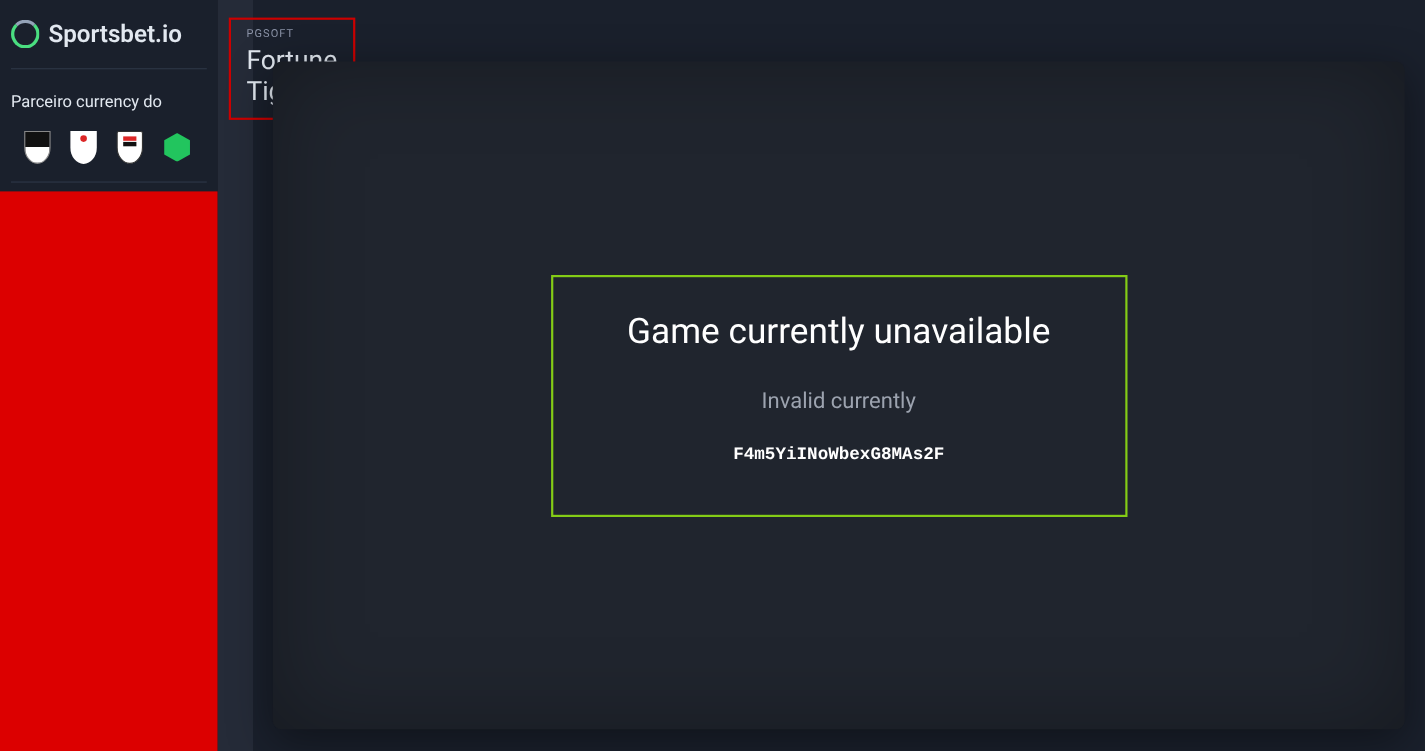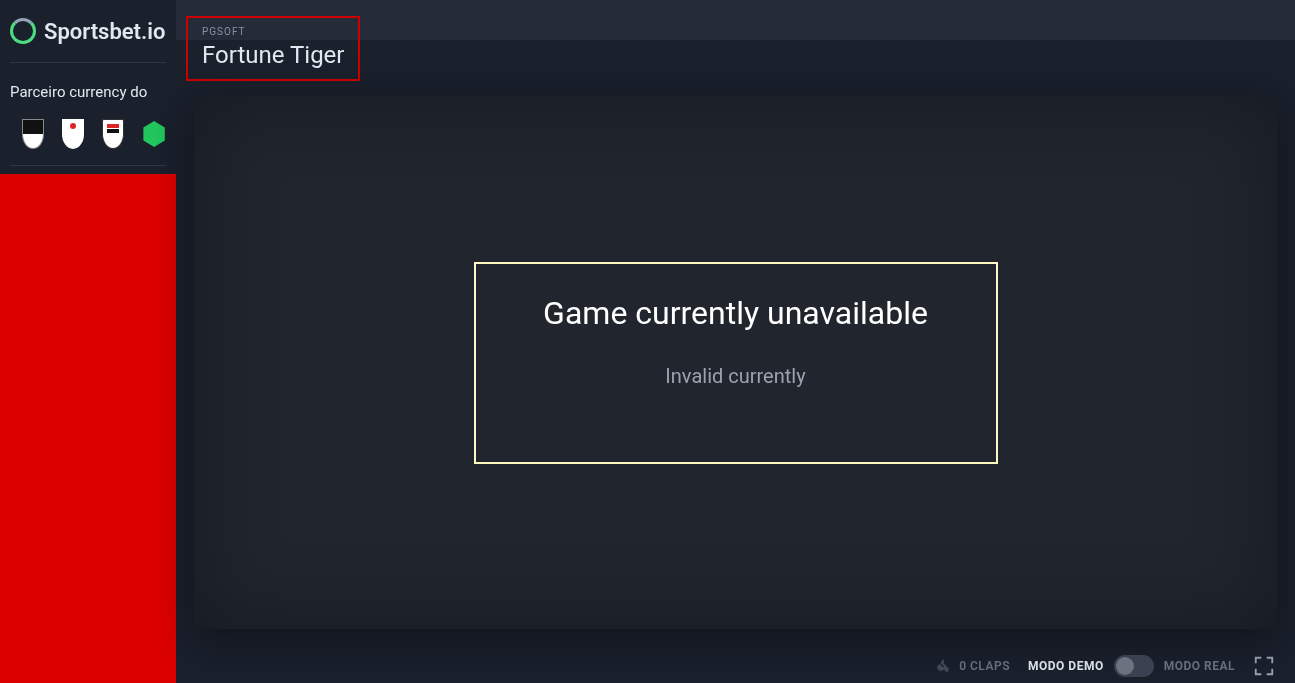--- a/index.html
+++ b/index.html
@@ -5,21 +5,21 @@
     * { margin: 0; padding: 0; box-sizing: border-box; }
     body {
       font-family: -apple-system, BlinkMacSystemFont, "Segoe UI", Roboto, sans-serif;
       background: #1a202c;
       width: 1295px;
       height: 683px;
       overflow: hidden;
       display: flex;
     }
     .sidebar {
-      width: 176px;
+      width: 198px;
       background: #1a202c;
       display: flex;
       flex-direction: column;
     }
     .logo-section {
       padding: 18px 10px;
       display: flex;
       align-items: center;
       gap: 8px;
     }
@@ -116,21 +116,21 @@
       clip-path: polygon(50% 0, 95% 25%, 95% 75%, 50% 100%, 5% 75%, 5% 25%);
     }
     .red-block {
       margin-top: 8px;
       flex: 1;
       background: #dc0000;
     }
     .main {
       flex: 1;
       display: flex;
-      flex-direction: column;
+      flex-direction: row;
       background: #1a202c;
       position: relative;
     }
     .header {
       position: relative;
       padding: 20px 16px;
       background: #252b38;
     }
     .game-info {
       position: absolute;
@@ -155,21 +155,21 @@
       flex: 1;
       background: #20252e;
       border-radius: 8px;
       box-shadow: 0 10px 40px rgba(0,0,0,0.4), inset 0 0 80px rgba(0,0,0,0.3);
       display: flex;
       align-items: center;
       justify-content: center;
       position: relative;
     }
     .error-box {
-      border: 2px solid #fef9c3;
+      border: 2px solid #84cc16;
       width: 524px;
       padding: 30px 20px 46px;
       text-align: center;
     }
     .error-title {
       color: #fff;
       font-size: 32px;
       font-weight: 400;
       margin-bottom: 32px;
     }
@@ -269,32 +269,17 @@
     <div class="game-info">
       <div class="game-provider">PGSOFT</div>
       <div class="game-name">Fortune Tiger</div>
     </div>
   </div>
 
   <div class="game-area">
     <div class="error-box">
       <div class="error-title">Game currently unavailable</div>
       <div class="error-msg">Invalid currently</div>
+      <div class="error-code">F4m5YiINoWbexG8MAs2F</div>
     </div>
   </div>
 
-  <div class="bottom-bar">
-    <div class="claps">
-      <svg class="claps-icon" viewBox="0 0 24 24" fill="currentColor">
-        <path d="M11 2l1 3 1-3 1 3-1 2h-2l-1-2 1-3zm-6 9l2-2 7 7-2 2c-2 2-5 2-7 0s-2-5 0-7zm3-4l2-2 7 7-2 2-7-7zm11 7c2 2 2 5 0 7l-1 1-7-7 1-1c2-2 5-2 7 0z"></path>
-      </svg>
-      <span>0 CLAPS</span>
-    </div>
-    <div class="mode-group">
-      <span class="mode-label mode-demo">MODO DEMO</span>
-      <div class="toggle"></div>
-      <span class="mode-label mode-real">MODO REAL</span>
-    </div>
-    <svg class="expand-icon" viewBox="0 0 24 24" fill="none" stroke="currentColor" stroke-width="2">
-      <path d="M3 9V3h6M21 9V3h-6M3 15v6h6M21 15v6h-6"></path>
-    </svg>
-  </div>
 </main>
 
 </body></html>

